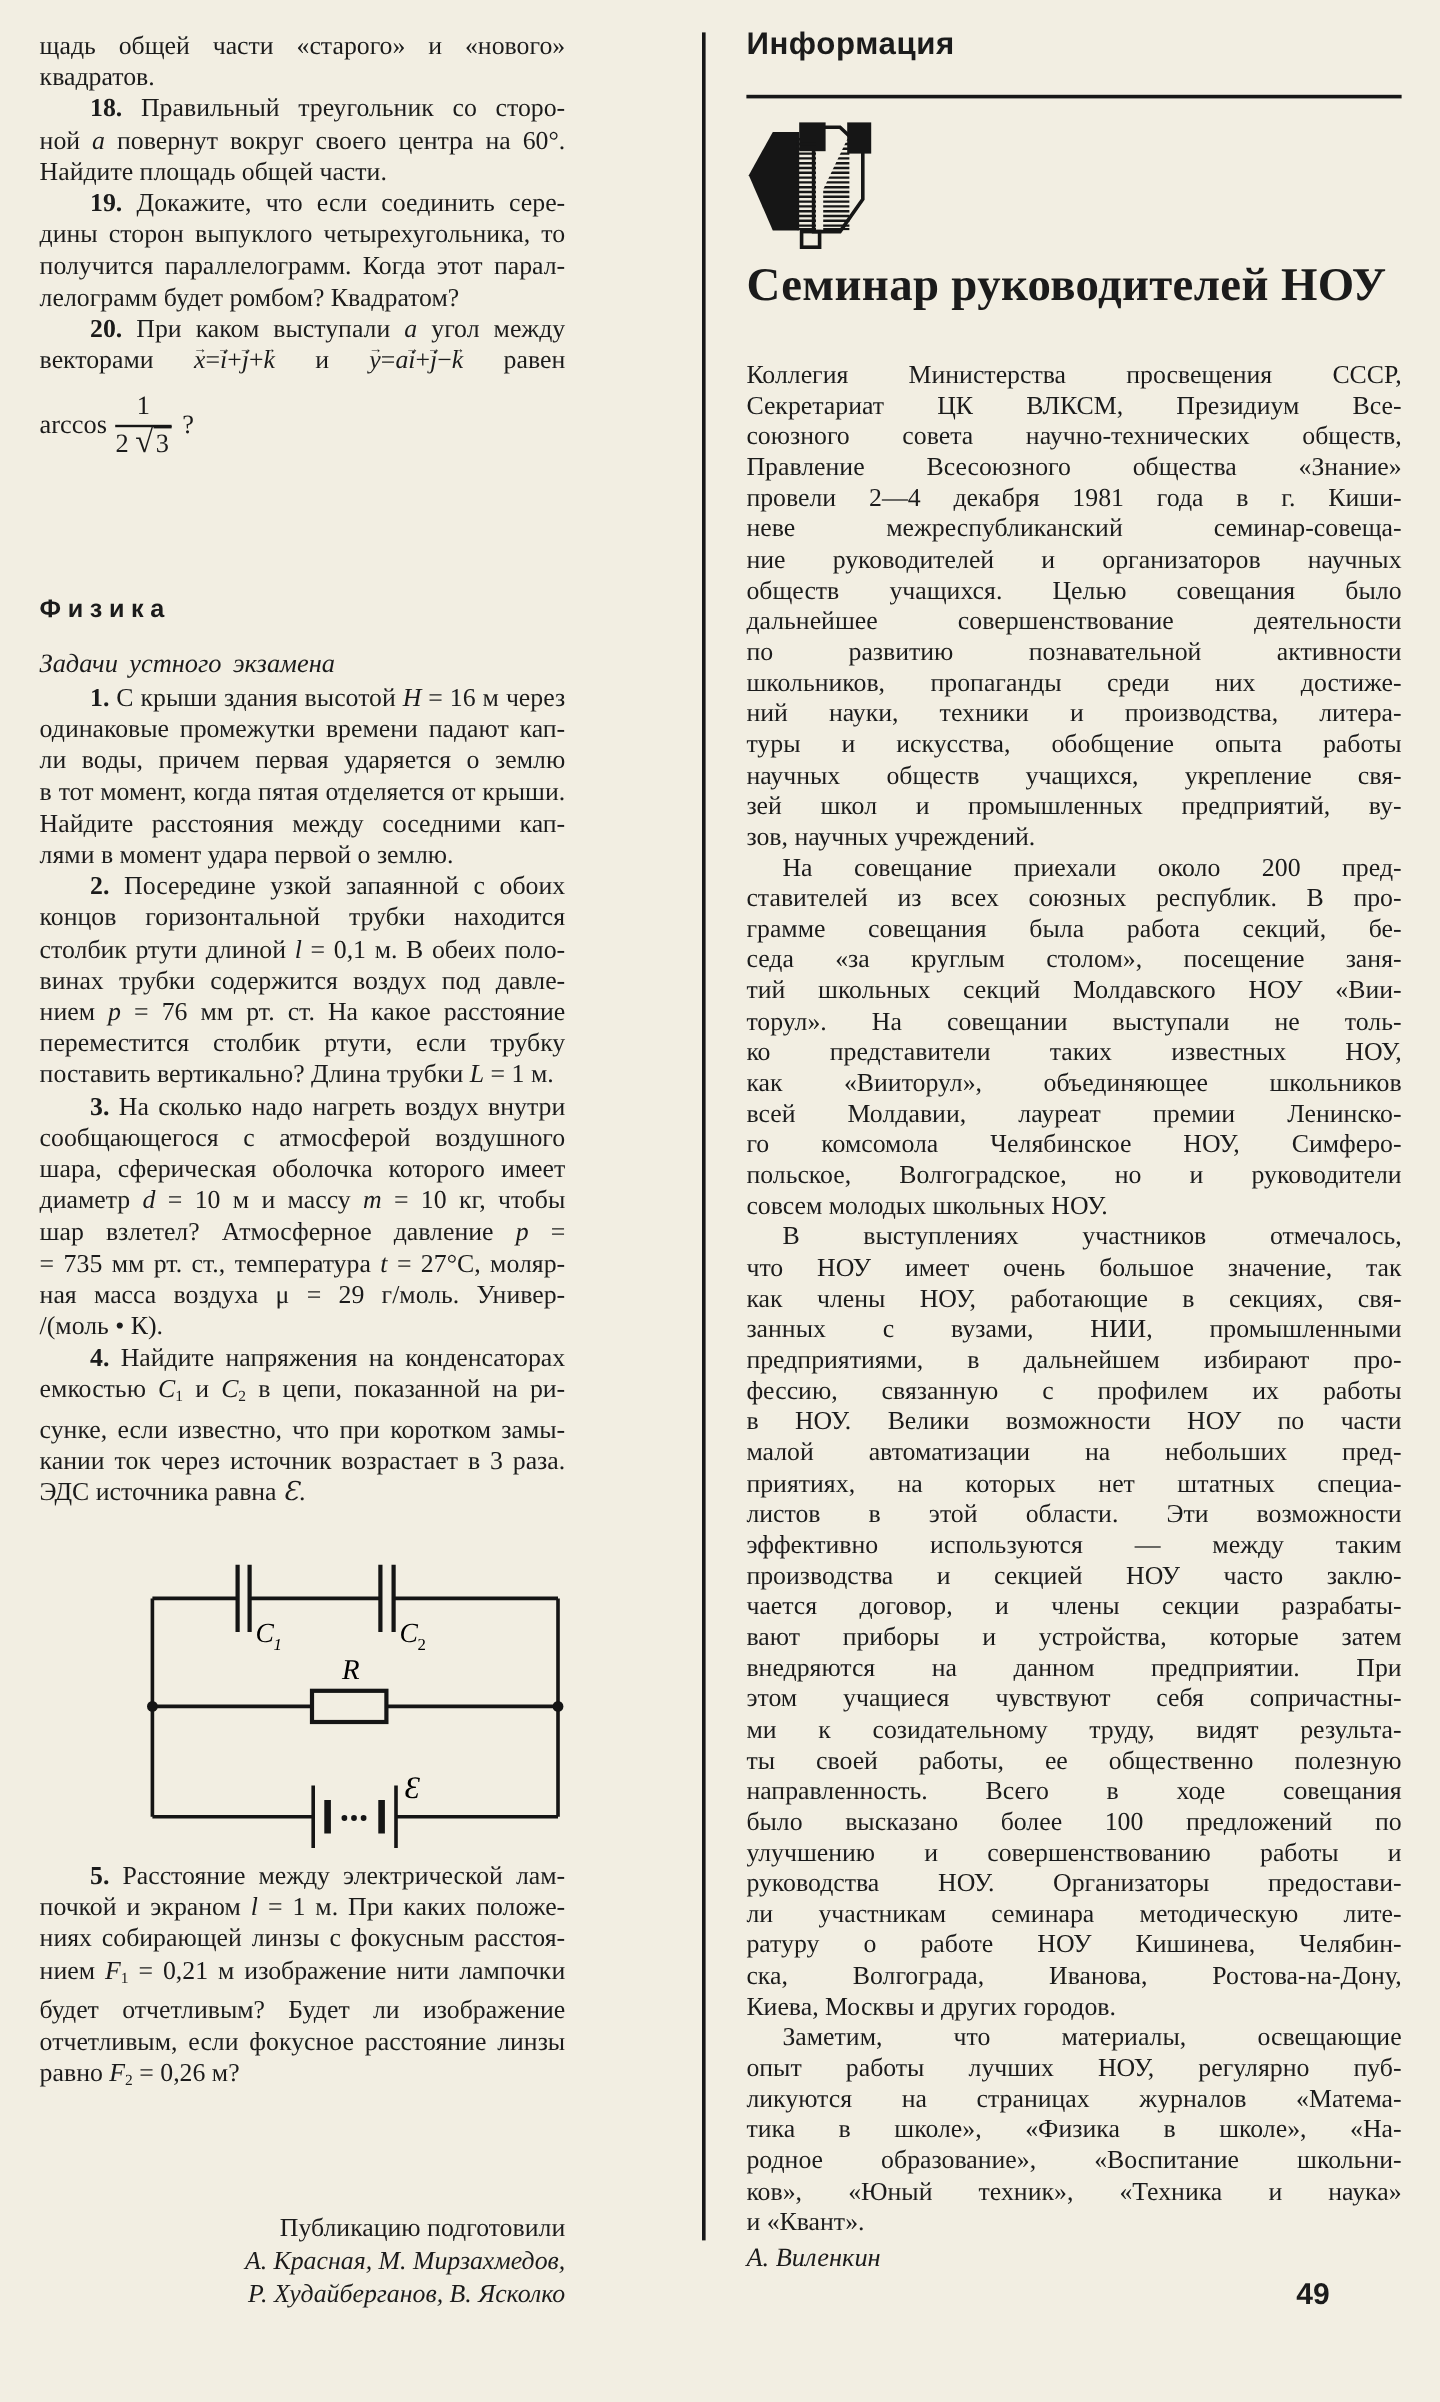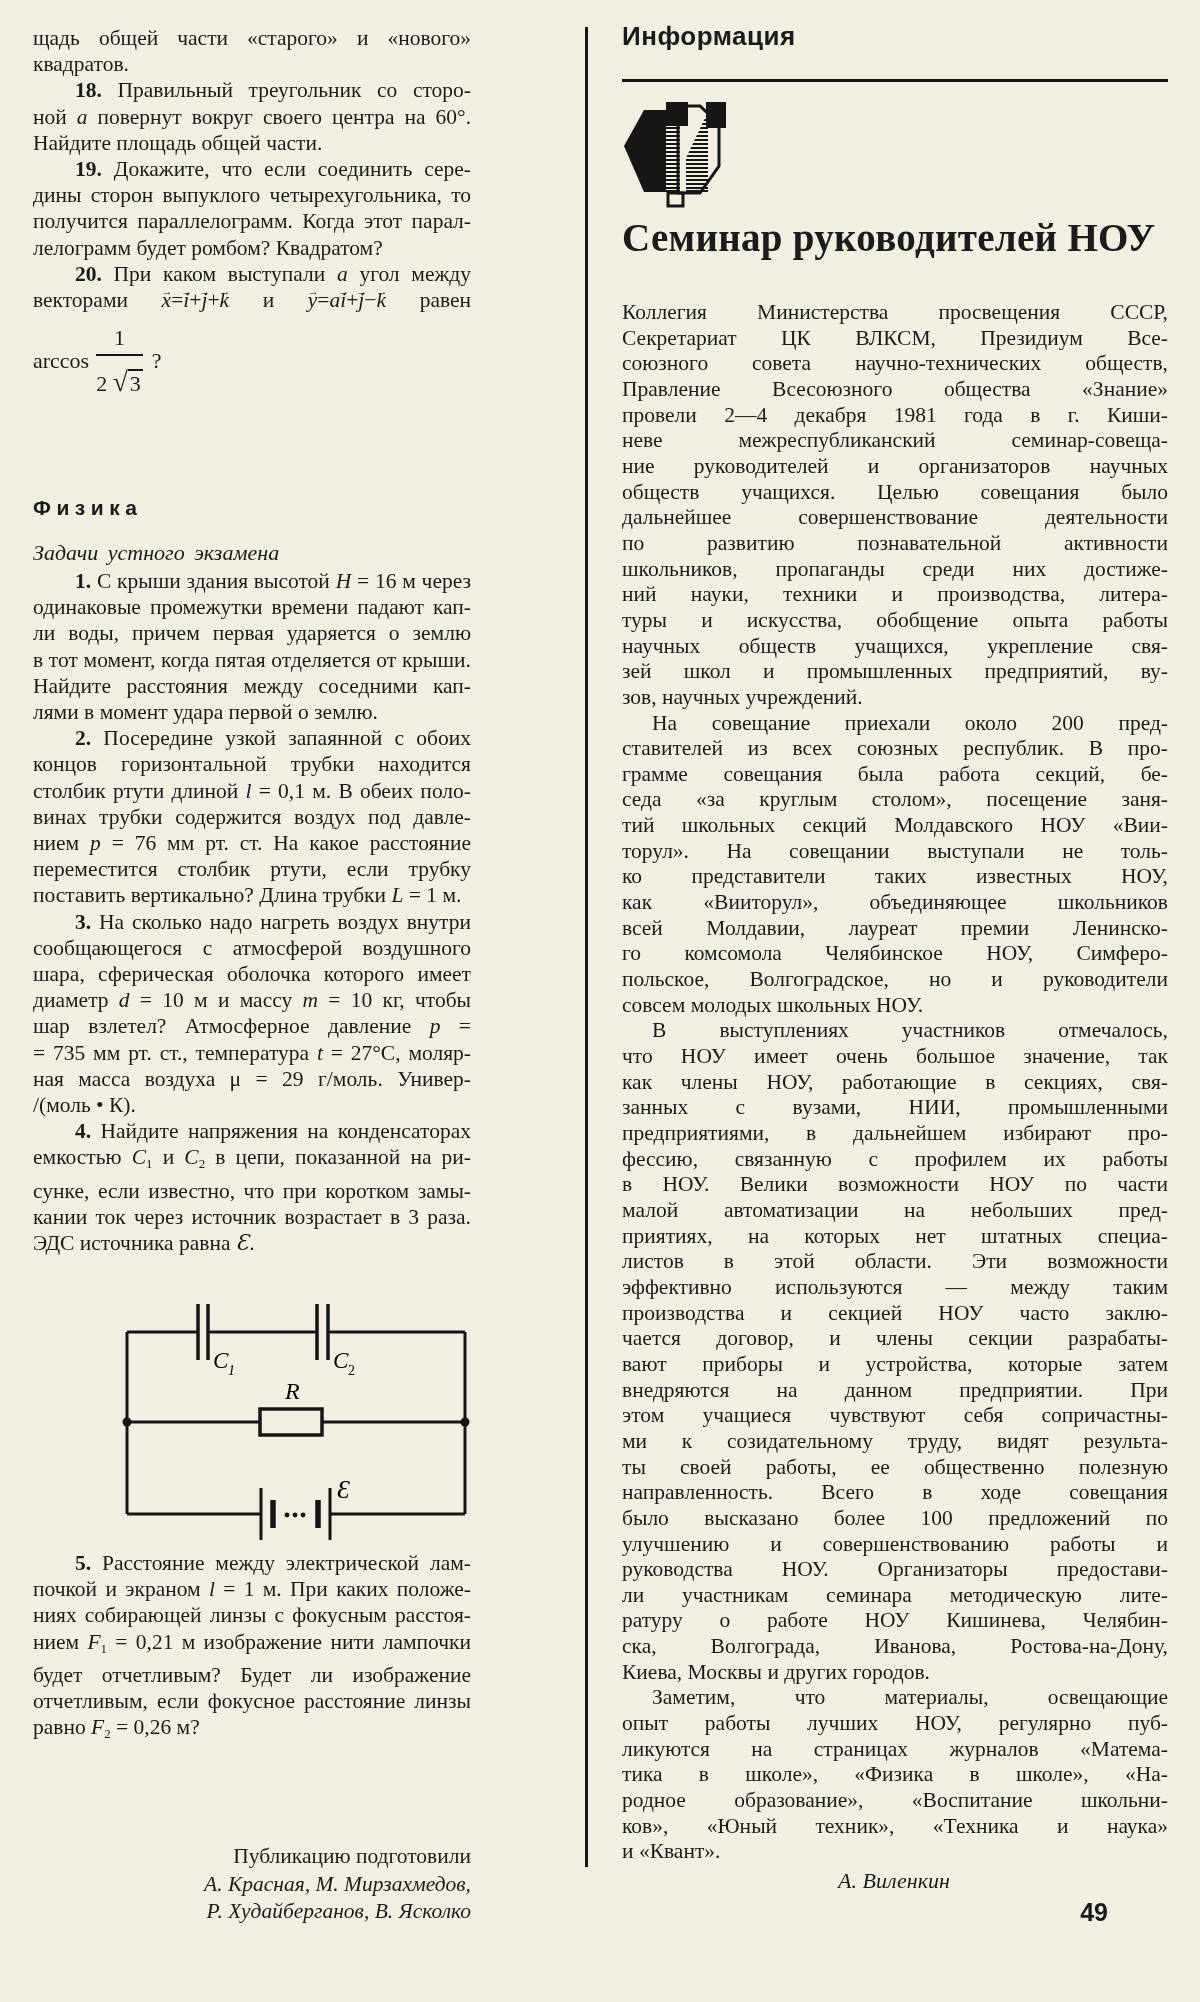--- a/index.html
+++ b/index.html
@@ -31,27 +31,27 @@
   .rule{top:79px;left:622px;width:546px;height:3px;background:#171717;}
   .divider{left:585px;top:27px;width:3px;height:1840px;background:#171717;}
   .article-title{top:216px;font-weight:bold;font-size:39px;line-height:44px;letter-spacing:0.3px;}
   .phys-head{top:495px;font-family:"Liberation Sans","DejaVu Sans",sans-serif;
     font-weight:bold;font-size:21px;letter-spacing:5.5px;}
   .phys-sub{top:540px;font-style:italic;font-size:22px;word-spacing:4px;}
   
   .formula{display:flex;align-items:center;margin-top:12px;font-size:22px;}
   .frac{display:inline-block;text-align:center;margin:0 9px 0 7px;}
   .frac .num{display:block;border-bottom:2px solid #161616;padding:0 16px 3px;}
-  .frac .den{display:block;padding-top:15px;}
+  .frac .den{display:block;padding-top:1px;}
   .sqrt-sym{font-size:1.25em;line-height:0.8;}
   .sqrt-arg{border-top:2px solid #161616;padding:0 2px;}
   
   .credits{top:1811px;text-align:right;line-height:27.5px;font-size:21.5px;margin-top:32px;}
   .credits .it{font-style:italic;}
-  .signature{text-align:center;font-style:italic;font-size:22px;margin-top:3px;
+  .signature{text-align:left;font-style:italic;font-size:22px;margin-top:3px;
     padding-right:2px;}
   .pagenum{left:1056px;top:1898px;width:52px;text-align:right;
     font-family:"Liberation Sans","DejaVu Sans",sans-serif;font-weight:bold;font-size:25px;}
   
   .fig{left:95px;top:1300px;width:380px;height:245px;}
   svg text{font-family:"Liberation Serif","DejaVu Serif",serif;}
 </style>
 </head>
 <body>
 

